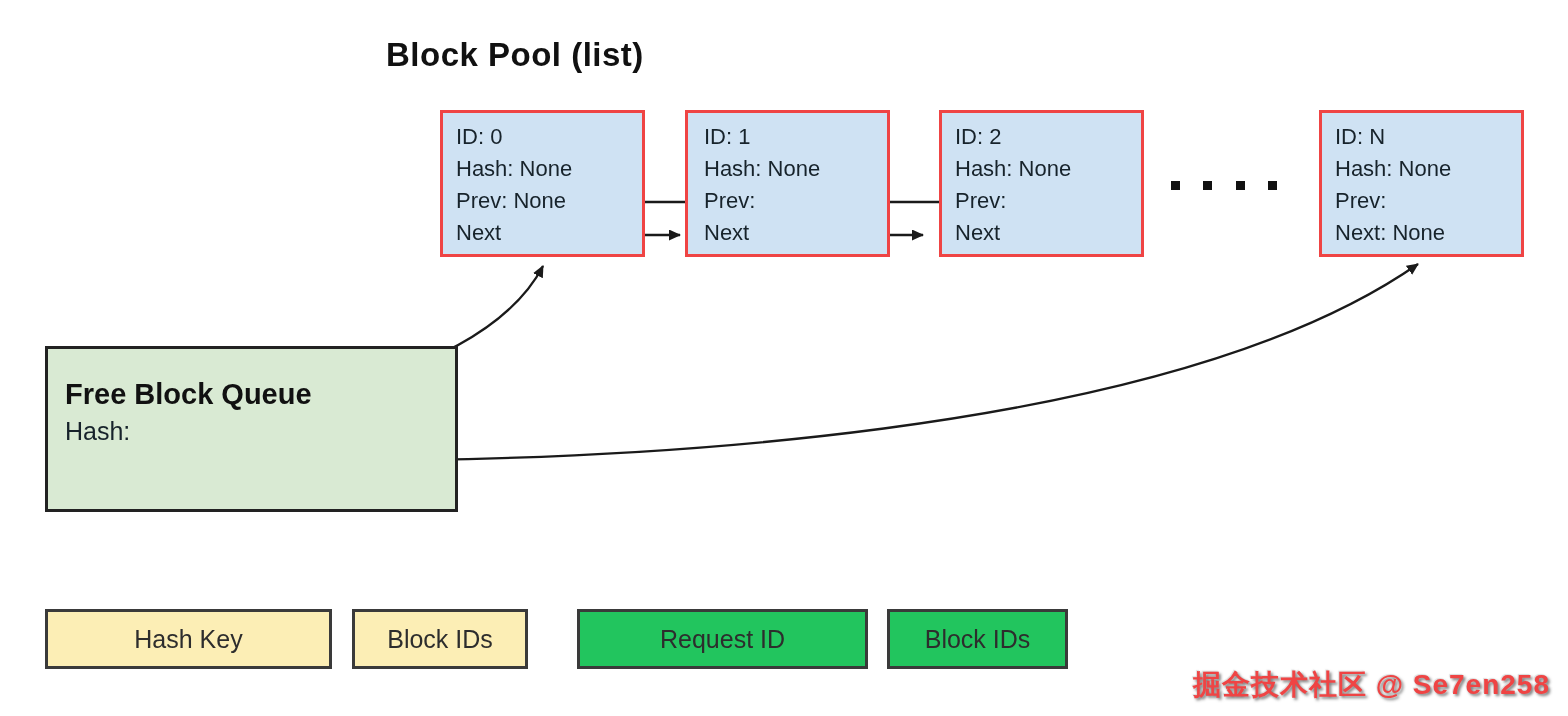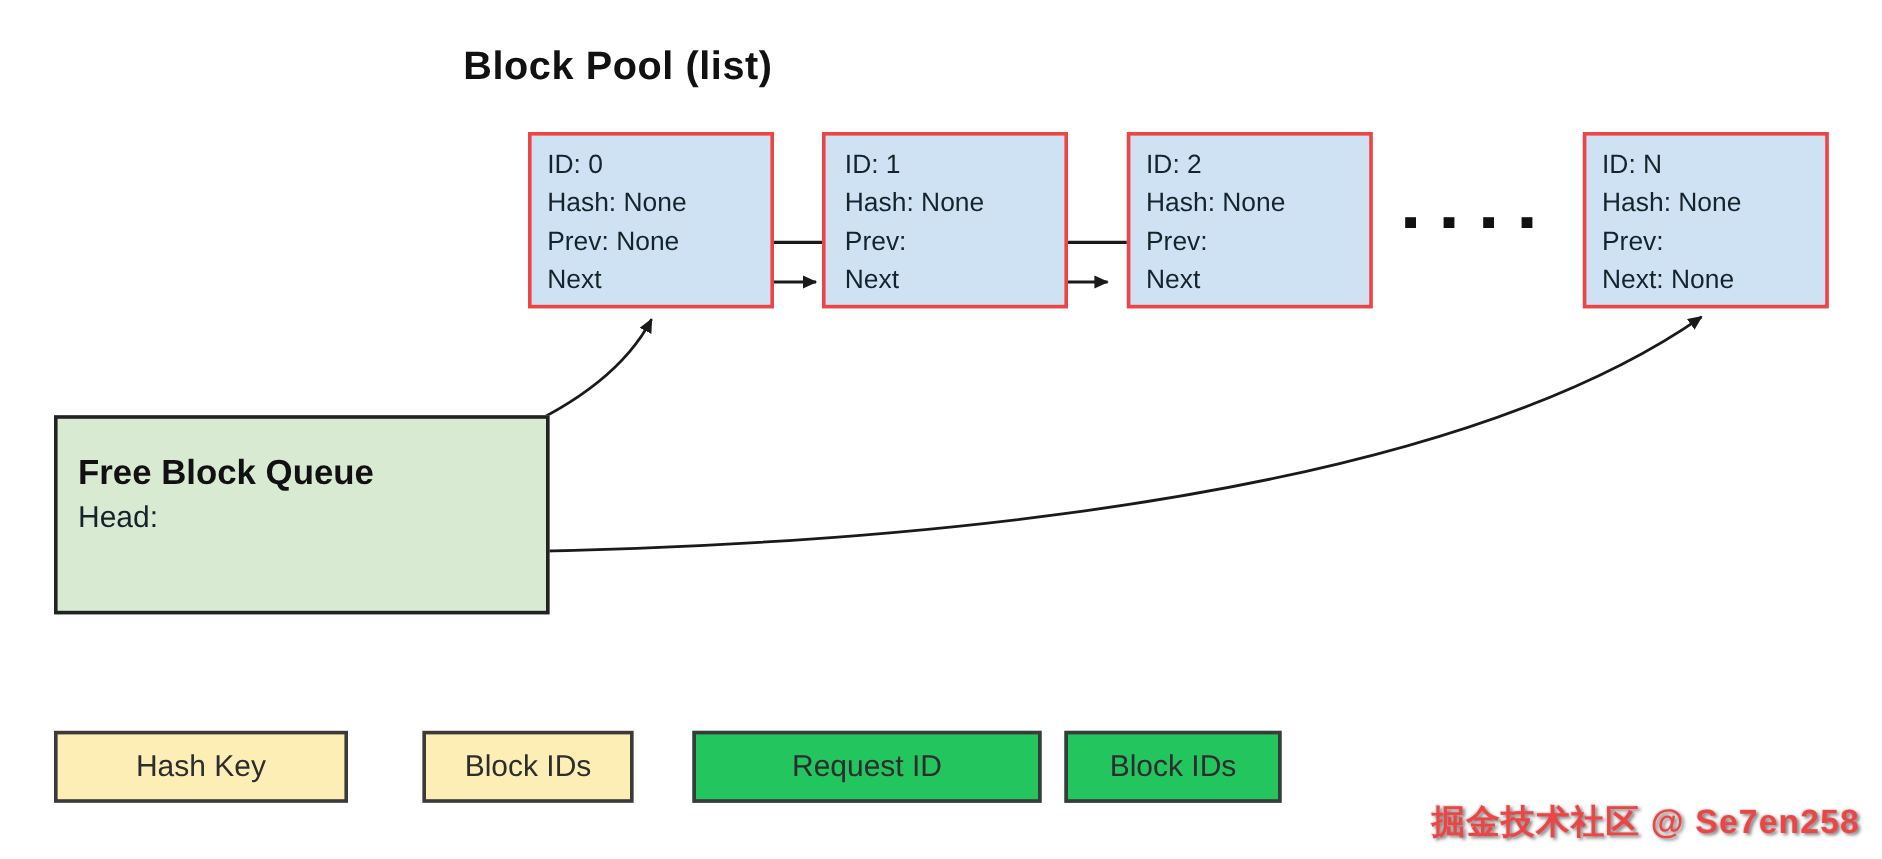--- a/index.html
+++ b/index.html
@@ -54,21 +54,21 @@
   .request-heading{left:596px;}
 
   .slot{
     top:609px;height:60px;box-sizing:border-box;
     border:3px solid #3a3a3a;
     display:flex;align-items:center;justify-content:center;
     font-size:25px;color:#2d2d2d;
   }
   .slot.yellow{background:#fceeb5;}
   .slot.peach{background:#22c55e;}
-  .slot.hash-key{left:45px;width:245px;}
+  .slot.hash-key{left:45px;width:287px;}
   .slot.cache-ids{left:352px;width:176px;}
   .slot.request-id{left:577px;width:291px;}
   .slot.request-ids{left:887px;width:181px;}
 
   .watermark{
     right:18px;bottom:12px;
     font-size:28px;font-weight:bold;
     color:#ef4444;
     text-shadow:2px 2px 3px rgba(110,110,110,0.9), -1px -1px 1px rgba(190,190,190,0.5);
     letter-spacing:1px;
@@ -128,21 +128,21 @@
 
   <div class="abs node node4">
     <div class="row">ID: N</div>
     <div class="row">Hash: None</div>
     <div class="row">Prev:</div>
     <div class="row">Next: None</div>
   </div>
 
   <div class="abs queue-box">
     <div class="queue-title">Free Block Queue</div>
-    <div class="queue-row">Head:</div>
+    <div class="queue-row">Hash:</div>
   </div>
 
   <div class="abs slot yellow hash-key">Hash Key</div>
   <div class="abs slot yellow cache-ids">Block IDs</div>
 
   <div class="abs slot peach request-id">Request ID</div>
   <div class="abs slot peach request-ids">Block IDs</div>
 
   <div class="abs watermark">掘金技术社区 @ Se7en258</div>
 

